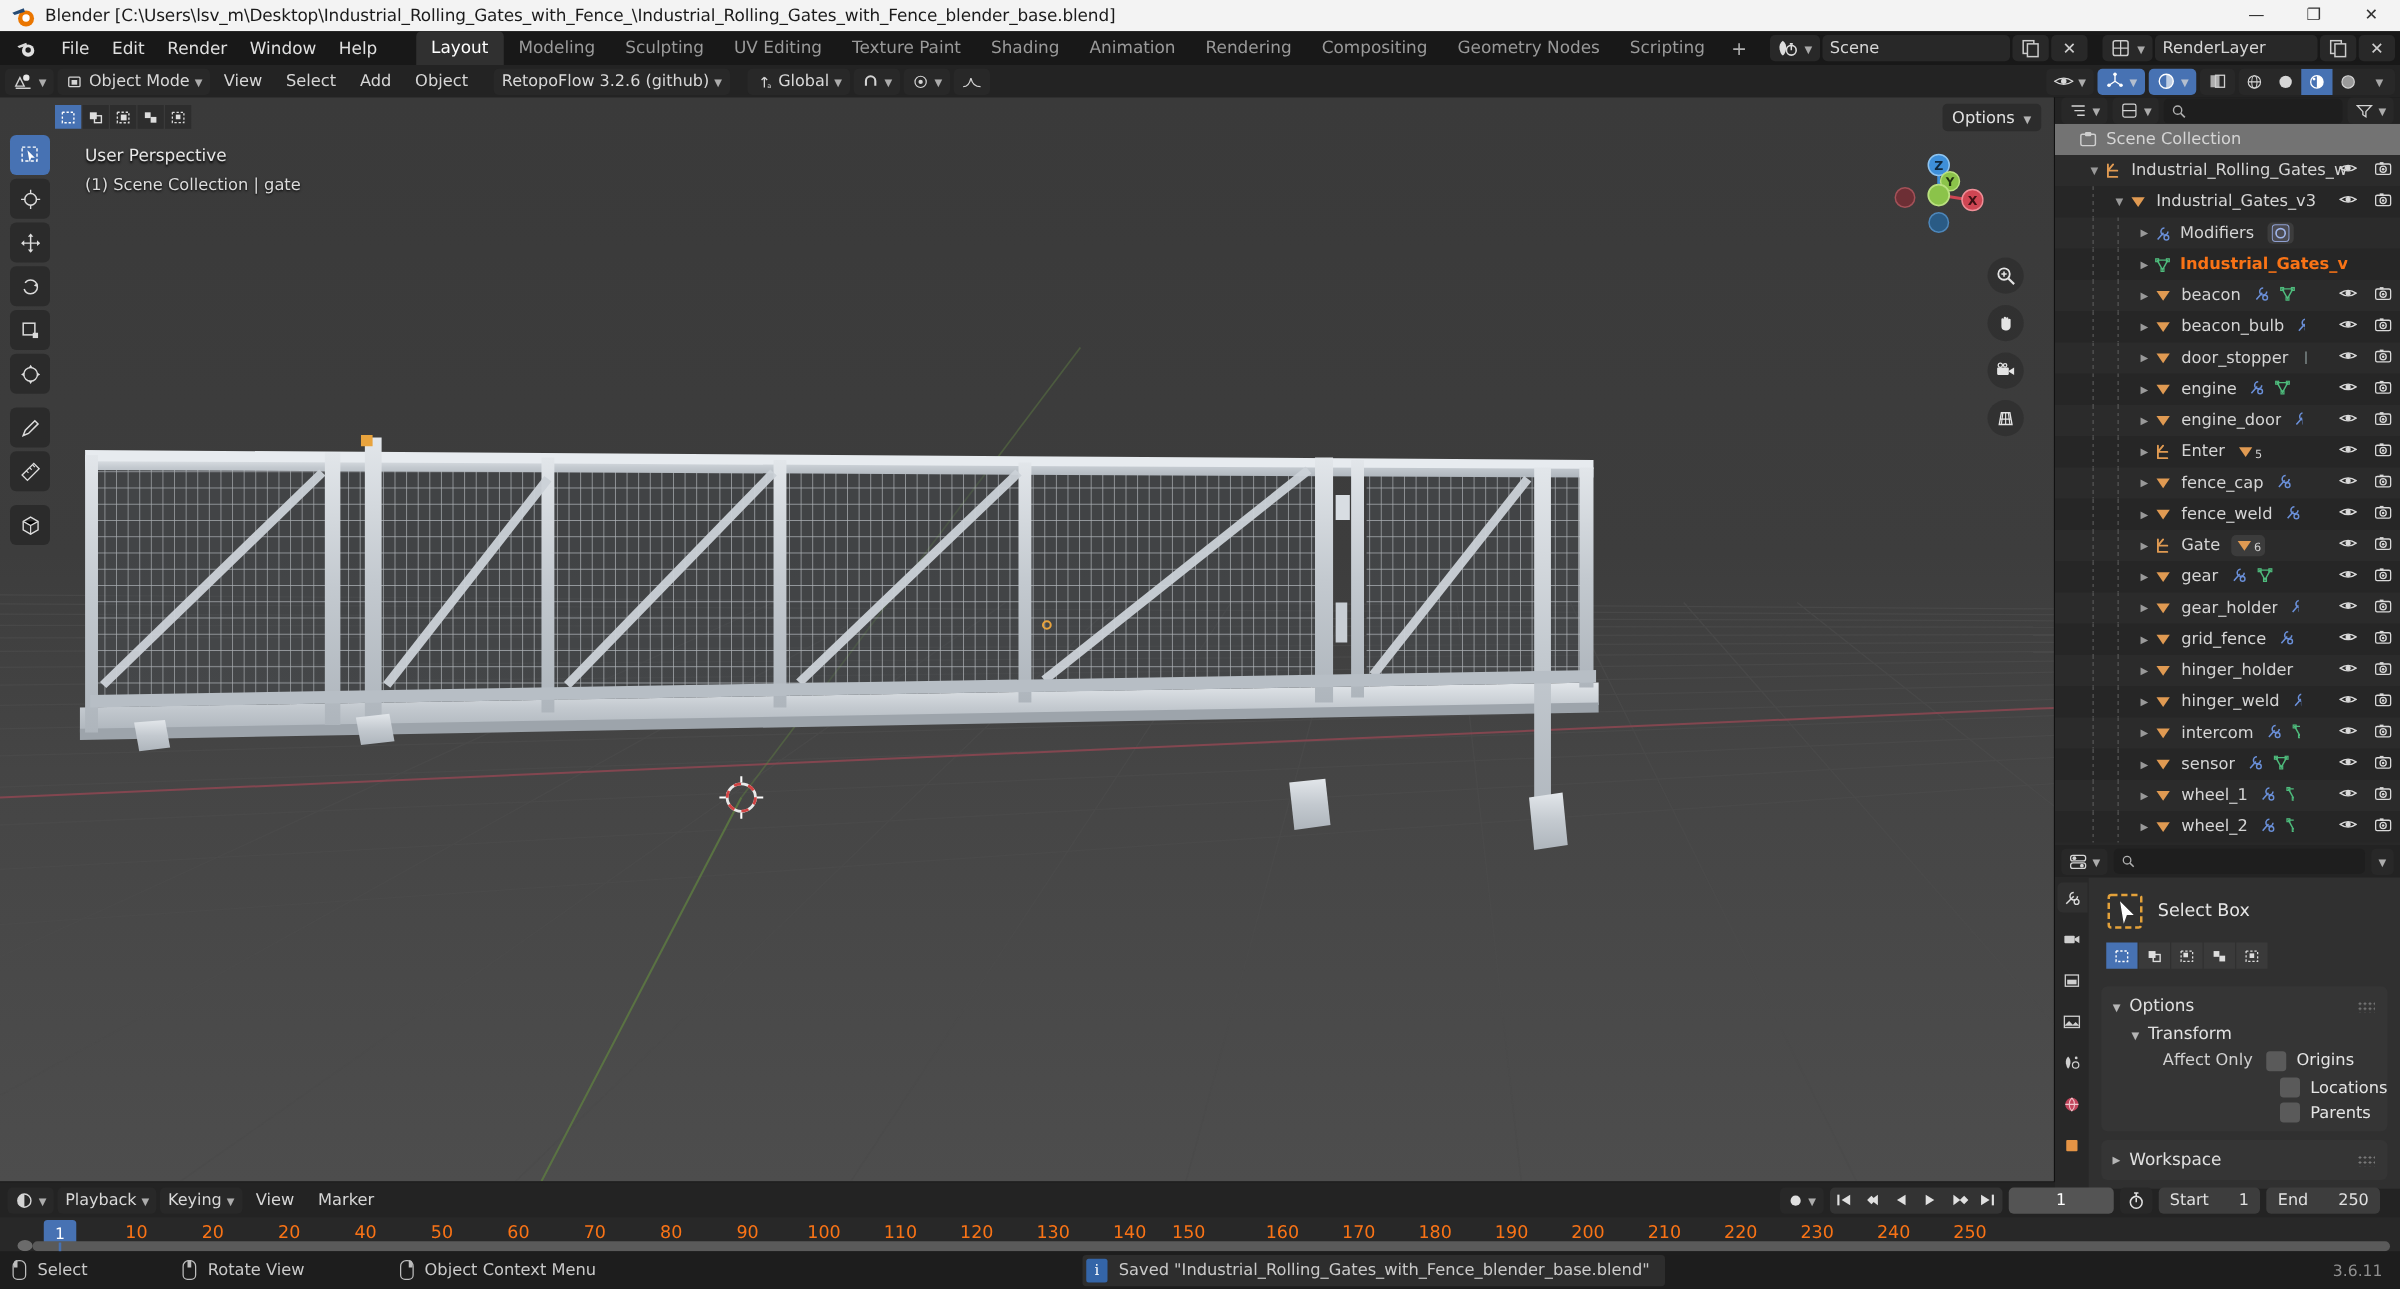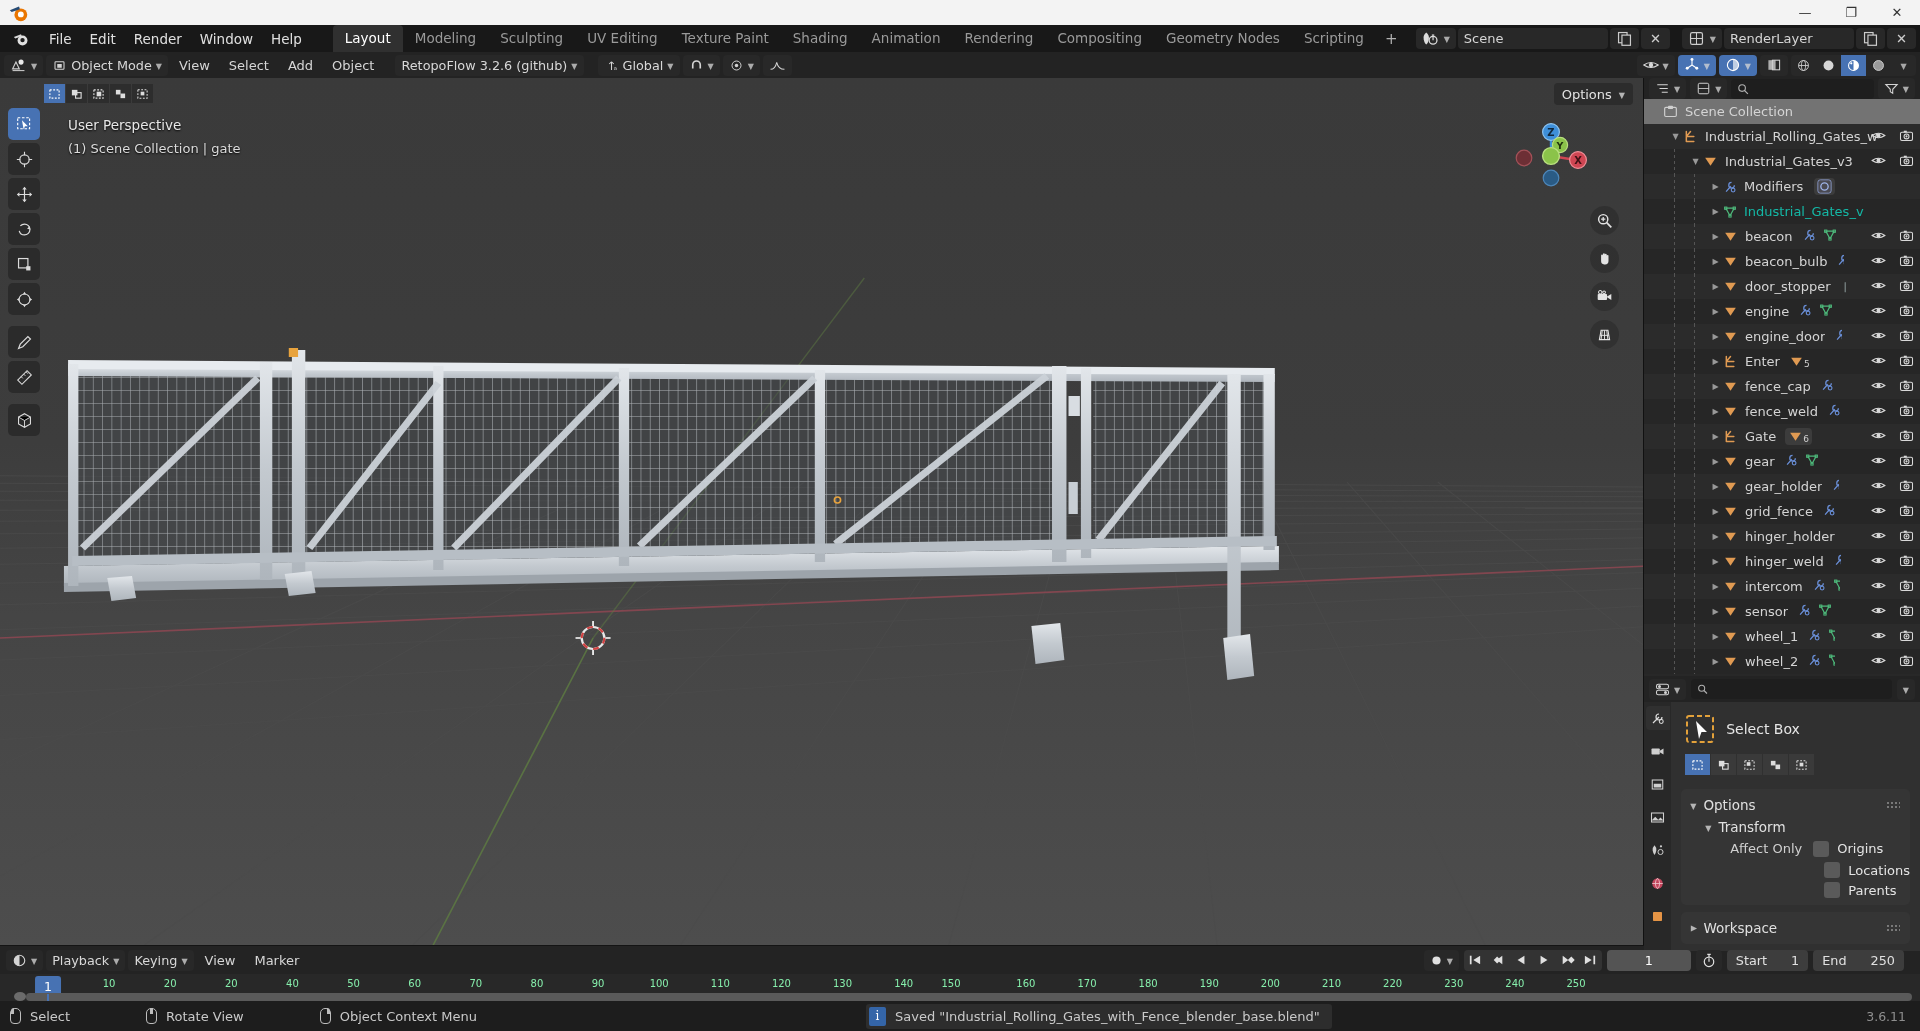--- a/index.html
+++ b/index.html
@@ -88,21 +88,21 @@
   
   #outliner-header { height:26px; background:#232323; display:flex; align-items:center;
     gap:4px; padding:0 5px; }
   #outliner { flex:0 0 577px; background:#282828; overflow:hidden; position:relative;
     font-size:13px; }
   .orow { height:25px; display:flex; align-items:center; position:relative; padding-left:4px; }
   .orow:nth-child(odd) { background:#2b2b2b; }
   .orow:nth-child(even) { background:#262626; }
   .odisc { width:15px; text-align:center; font-size:8px; color:#999; flex:0 0 15px; }
   .oname { color:#d4d4d4; white-space:nowrap; overflow:hidden; font-size:13px; }
-  .oname.dim { color:#14b8a6; }
+  .oname.dim { color:#f97316;font-weight:bold; }
   .orow .icons-right { position:absolute; right:6px; display:flex; gap:13px; align-items:center; }
   .vdash { position:absolute; top:0; bottom:0; width:1px;
     background:repeating-linear-gradient(#555 0 3px,transparent 3px 6px); }
   .obadge { background:#3c3c3c; border-radius:4px; padding:1px 3px; display:inline-flex;
     align-items:center; }
 
   
   #props { flex:1 1 auto; background:#303030; display:flex; flex-direction:column; }
   #props-header { height:26px; background:#232323; display:flex; align-items:center; gap:5px;
     padding:0 5px; }
@@ -131,21 +131,21 @@
   .row-lbl .lab { width:132px; text-align:right; color:#d0d0d0; padding-right:11px; }
   .chk { width:16px; height:16px; background:#5a5a5a; border-radius:3px; margin-right:8px;
     flex:0 0 16px; }
   .chkline { display:flex; align-items:center; padding:2px 0 2px 143px; font-size:13px; }
 
   
   #timeline { height:56px; background:#282828; border-top:1px solid #141414; }
   #tl-header { height:28px; background:#232323; display:flex; align-items:center;
     gap:3px; padding:0 6px; font-size:13px; }
   #tl-ruler { height:28px; position:relative; background:#282828; }
-  .tick { position:absolute; top:4px; font-size:10px; color:#86efac; transform:translateX(-50%); }
+  .tick { position:absolute; top:4px; font-size:14px; color:#f97316; transform:translateX(-50%); }
   .playhead { position:absolute; top:2px; height:20px; background:#4772b3; border-radius:3px;
     color:#fff; font-size:12.5px; display:flex; align-items:center; justify-content:center;
     padding:0 9px; transform:translateX(-50%); }
   .frm-field { background:#545454; border-radius:4px; height:21px; min-width:84px; display:flex;
     align-items:center; justify-content:center; font-size:12.8px; color:#fff; }
   .se-field { background:#3d3d3d; border-radius:4px; height:21px; display:flex; align-items:center;
     gap:24px; padding:0 9px; font-size:12.8px; color:#e0e0e0; }
   .pb-group { display:flex; background:#333; border-radius:4px; overflow:hidden; height:21px; }
   .pb-group span { width:23px; display:flex; align-items:center; justify-content:center; }
 
@@ -168,20 +168,21 @@
 </style>
 </head>
 <body>
 
 <div id="titlebar">
   <svg class="blender-logo" viewBox="0 0 24 24">
     <circle cx="14" cy="14" r="7" fill="#ea7600"></circle>
       <circle cx="14" cy="13.5" r="3.2" fill="#fff"></circle>
     <path d="M2 9 L12 5 L13 8 L4 11 Z" fill="#264b74"></path>
   </svg>
+  <span class="ttl">Blender [C:\Users\lsv_m\Desktop\Industrial_Rolling_Gates_with_Fence_\Industrial_Rolling_Gates_with_Fence_blender_base.blend]</span>
   <div id="winbtns">
     <div>—</div>
     <div>❐</div>
     <div class="close">✕</div>
   </div>
 </div>
 
 <div id="topbar">
   <svg class="blogo" viewBox="0 0 24 24">
     <circle cx="14" cy="14" r="6.6" fill="#e0e0e0"></circle>

